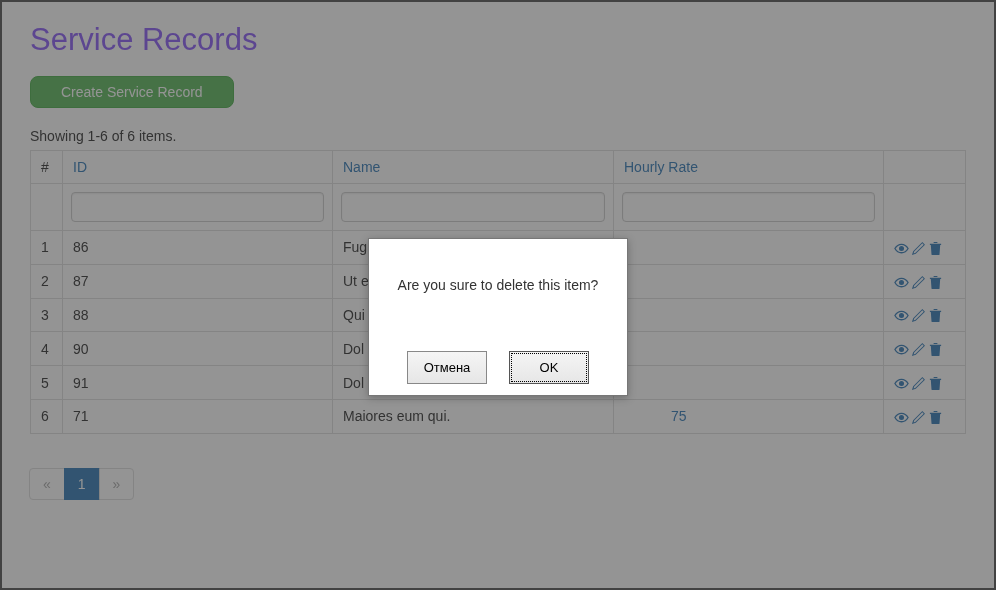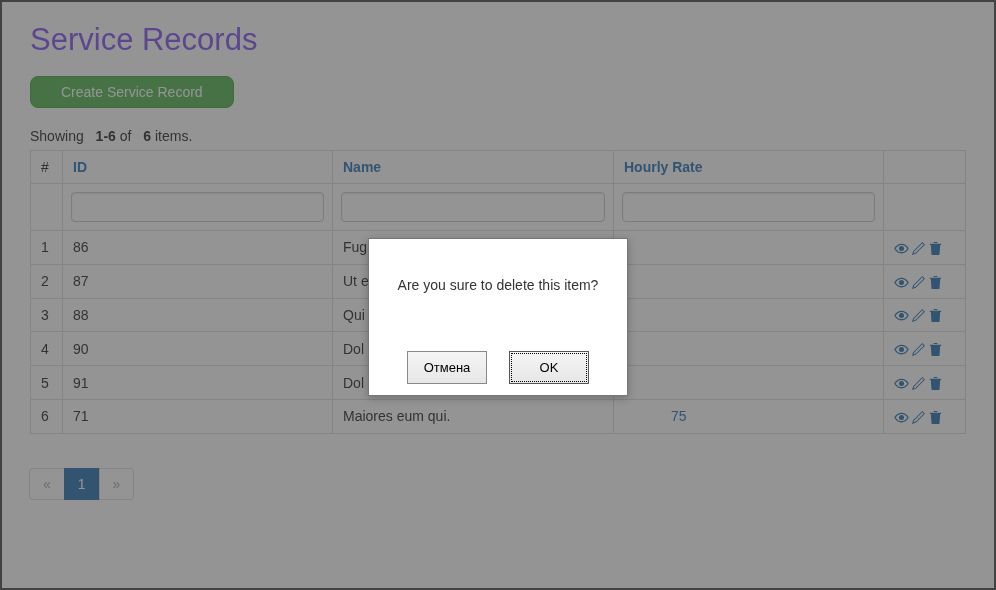--- a/index.html
+++ b/index.html
@@ -35,39 +35,39 @@
   color: #fff;
   border: 1px solid #4cae4c;
   border-radius: 8px;
   padding: 7px 30px;
   font-size: 14px;
   text-decoration: none;
   margin-bottom: 14px;
   cursor: pointer;
 }
 .summary { margin: 6px 0 6px 0; color: #333; }
-.summary b { font-weight: bold; margin-left: 8px; }
+.summary b { font-weight: normal; }
 table {
   width: 100%;
   border-collapse: collapse;
   margin-bottom: 34px;
 }
 th, td {
   border: 1px solid #ddd;
   padding: 8px 10px;
   text-align: left;
   vertical-align: middle;
 }
 th {
   font-weight: 400;
 }
 th a {
   color: #337ab7;
   text-decoration: none;
-  font-weight: 700;
+  font-weight: 400;
 }
 .filter-row td { padding: 8px; }
 .filter-input {
   width: 100%;
   padding: 6px 8px;
   border: 1px solid #ccc;
   border-radius: 4px;
   box-shadow: inset 0 1px 2px rgba(0,0,0,0.08);
   font-size: 14px;
 }

